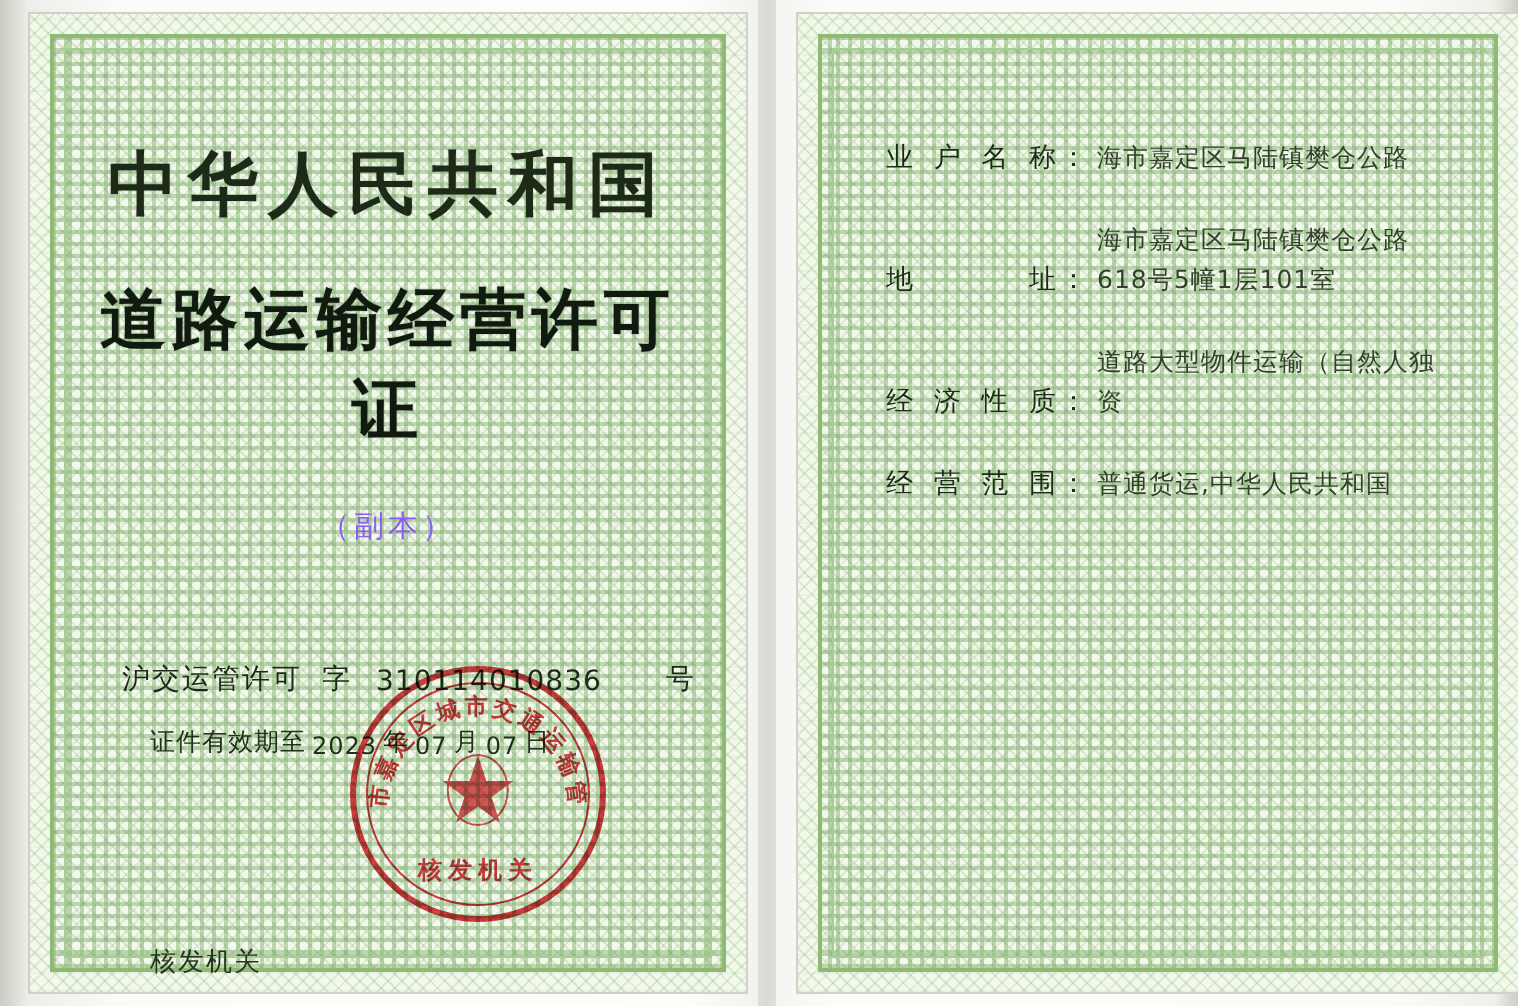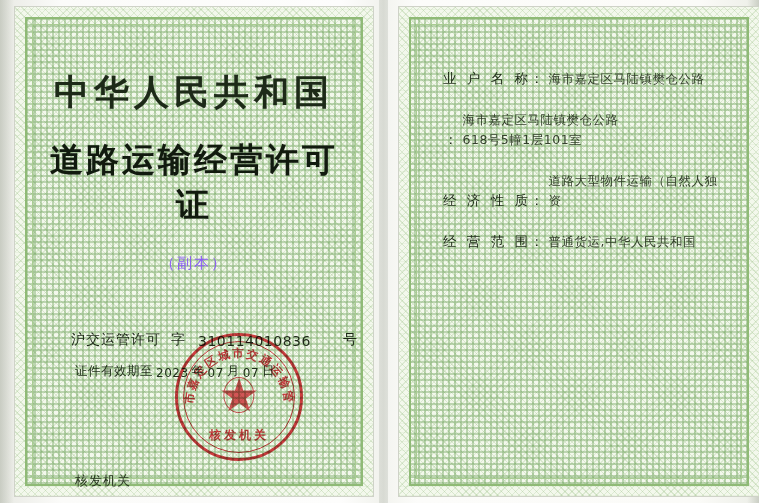--- a/index.html
+++ b/index.html
@@ -107,21 +107,21 @@
   .title-sub {
     text-align: center;
     font-family: "DejaVu Serif", "Liberation Serif", serif;
     font-size: 15px;
     letter-spacing: 2px;
     color: #8b5cf6;
     margin-top: 26px;
   }
   .license-line {
     margin-top: 58px;
-    padding-left: 34px;
+    padding-left: 24px;
     font-family: "DejaVu Serif", "Liberation Serif", serif;
     font-size: 14px;
     color: #1c2717;
     display: flex;
     align-items: flex-end;
     letter-spacing: 1px;
   }
   .license-line .lbl { white-space: nowrap; }
   .license-line .zi { margin: 0 10px; }
   .license-line .num {
@@ -322,20 +322,21 @@
     <div class="content">
       <div class="fields">
 
         <div class="field-row">
           <span class="field-label">业户名称</span>
           <span class="field-colon">：</span>
           <span class="field-value">海市嘉定区马陆镇樊仓公路</span>
         </div>
 
         <div class="field-row">
+          <span class="field-label">地址</span>
           <span class="field-colon">：</span>
           <span class="field-value">
             <span class="l2">海市嘉定区马陆镇樊仓公路</span>
             <span class="l2">618号5幢1层101室</span>
           </span>
         </div>
 
         <div class="field-row">
           <span class="field-label">经济性质</span>
           <span class="field-colon">：</span>

